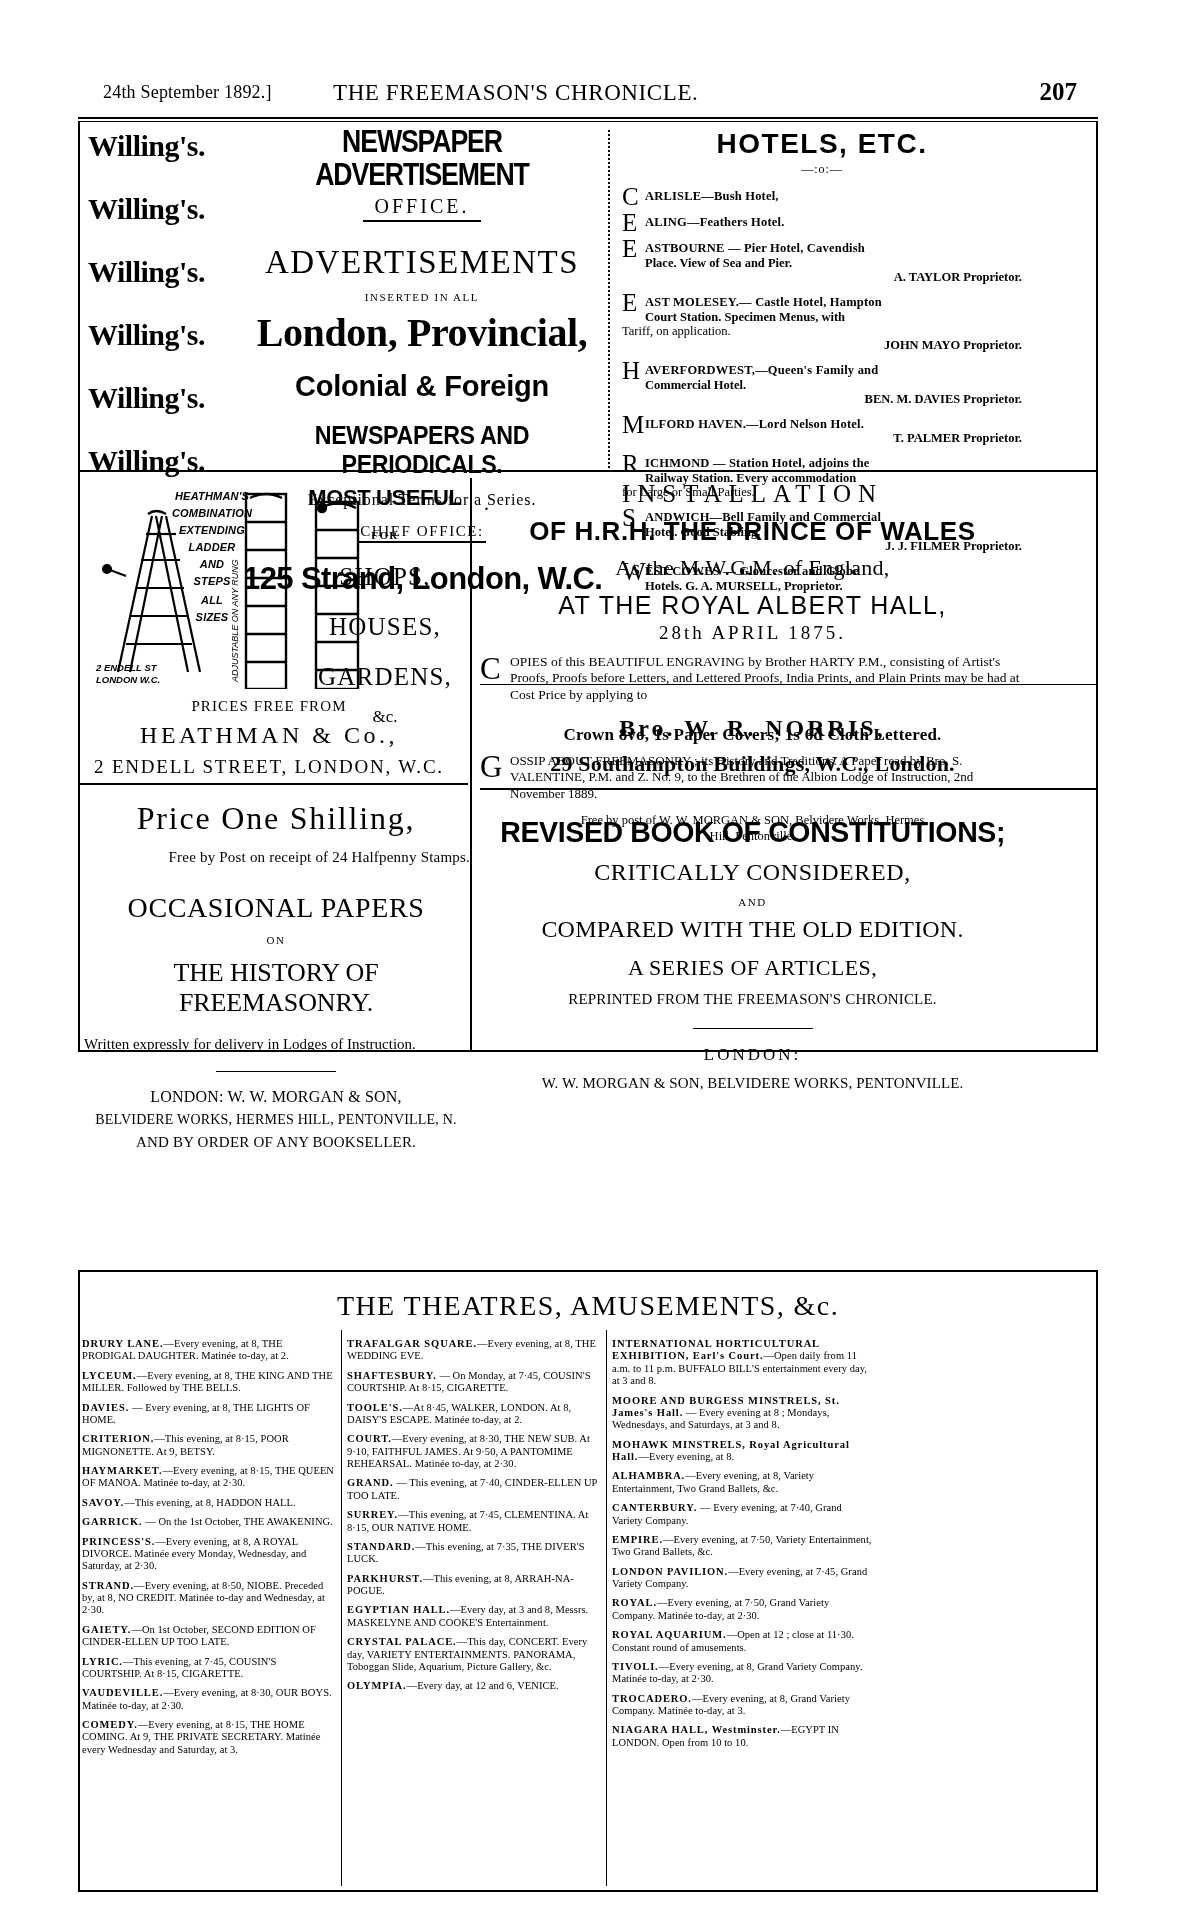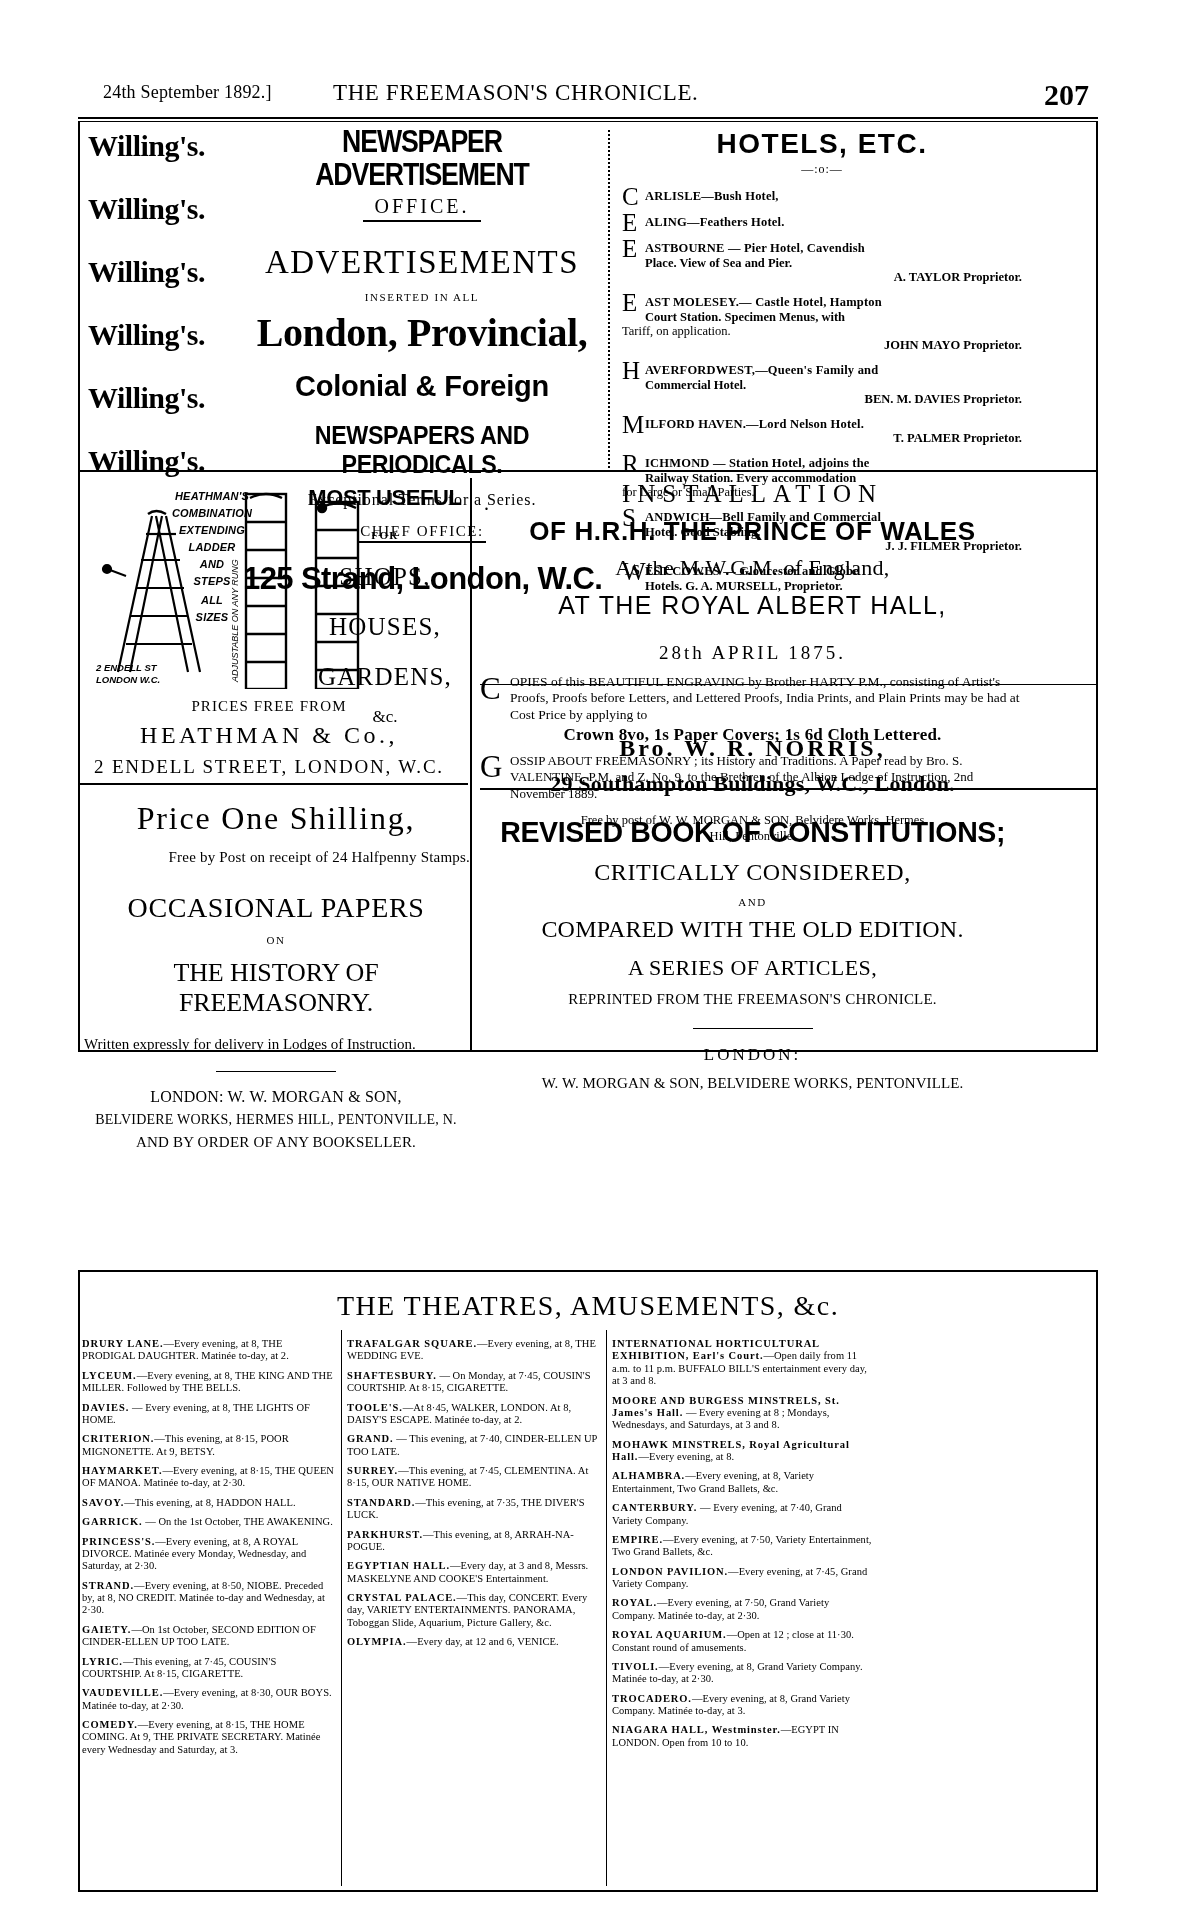--- a/index.html
+++ b/index.html
@@ -9,21 +9,21 @@
     font-family:"Liberation Serif", serif;
     color:#000;
     -webkit-font-smoothing:none;
   }
   .page{position:absolute;left:0;top:0;width:1177px;height:1925px;overflow:hidden;}
 
   
   .masthead{position:absolute;left:75px;top:82px;width:1020px;height:34px;}
   .mast-date{position:absolute;left:28px;top:0;font-size:18px;letter-spacing:.2px;}
   .mast-title{position:absolute;left:258px;top:-2px;font-size:23px;letter-spacing:.6px;}
-  .mast-page{position:absolute;right:6px;top:-4px;font-size:30px;font-weight:bold;}
+  .mast-page{position:absolute;right:18px;top:-4px;font-size:25px;font-weight:bold;}
   .mast-rule{position:absolute;left:78px;top:117px;width:1020px;height:0;border-top:2px solid #000;}
   .mast-rule2{position:absolute;left:78px;top:121px;width:1020px;height:0;border-top:1px solid #000;}
 
   
   .vrule{position:absolute;border-left:2px solid #000;}
   .vrule-dot{position:absolute;border-left:2px dashed #000;}
   .hrule{position:absolute;border-top:2px solid #000;}
 
   
   .willing{position:absolute;left:88px;top:131px;width:152px;}
@@ -90,21 +90,21 @@
 
   
   .instbox{position:absolute;left:480px;top:480px;width:545px;}
   .inst-1{text-align:center;font-size:25px;letter-spacing:7px;}
   .inst-dot{position:absolute;left:4px;top:12px;font-size:20px;}
   .inst-2{text-align:center;font-family:"Liberation Sans",sans-serif;font-weight:bold;
           font-size:26px;letter-spacing:.6px;margin-top:8px;}
   .inst-3{text-align:center;font-size:22px;margin-top:8px;letter-spacing:.3px;}
   .inst-4{text-align:center;font-family:"Liberation Sans",sans-serif;font-size:25px;
           margin-top:10px;letter-spacing:1.4px;}
-  .inst-5{text-align:center;font-size:19px;margin-top:22px;letter-spacing:3px;}
+  .inst-5{text-align:center;font-size:19px;margin-top:2px;letter-spacing:3px;}
   .inst-body{position:relative;margin-top:10px;padding-left:30px;font-size:13.5px;
              line-height:1.22;}
   .inst-drop{position:absolute;left:0;top:-4px;font-size:31px;}
   .inst-6{text-align:center;font-size:24px;margin-top:12px;letter-spacing:3px;font-weight:bold;}
   .inst-7{text-align:center;font-size:22px;margin-top:9px;font-weight:bold;letter-spacing:.2px;}
 
   
   .gossip{position:absolute;left:480px;top:725px;width:545px;}
   .gos-1{text-align:center;font-size:17px;font-weight:bold;letter-spacing:.2px;}
   .gos-body{position:relative;margin-top:8px;padding-left:30px;font-size:13px;line-height:1.25;}
@@ -369,20 +369,21 @@
         <div class="th-entry"><span class="th-name">STRAND.</span><span class="th-rest">—Every evening, at 8·50, NIOBE. Preceded by, at 8, NO CREDIT.  Matinée to-day and Wednesday, at 2·30.</span></div>
         <div class="th-entry"><span class="th-name">GAIETY.</span><span class="th-rest">—On 1st October, SECOND EDITION OF CINDER-ELLEN UP TOO LATE.</span></div>
         <div class="th-entry"><span class="th-name">LYRIC.</span><span class="th-rest">—This evening, at 7·45, COUSIN'S COURTSHIP.  At 8·15, CIGARETTE.</span></div>
         <div class="th-entry"><span class="th-name">VAUDEVILLE.</span><span class="th-rest">—Every evening, at 8·30, OUR BOYS.  Matinée to-day, at 2·30.</span></div>
         <div class="th-entry"><span class="th-name">COMEDY.</span><span class="th-rest">—Every evening, at 8·15, THE HOME COMING.  At 9, THE PRIVATE SECRETARY. Matinée every Wednesday and Saturday, at 3.</span></div>
       </div>
     <div class="thcol c2" id="th-col2">
         <div class="th-entry"><span class="th-name">TRAFALGAR SQUARE.</span><span class="th-rest">—Every evening, at 8, THE WEDDING EVE.</span></div>
         <div class="th-entry"><span class="th-name">SHAFTESBURY.</span><span class="th-rest"> — On Monday, at 7·45, COUSIN'S COURTSHIP. At 8·15, CIGARETTE.</span></div>
         <div class="th-entry"><span class="th-name">TOOLE'S.</span><span class="th-rest">—At 8·45, WALKER, LONDON. At 8, DAISY'S ESCAPE.  Matinée to-day, at 2.</span></div>
+        <div class="th-entry"><span class="th-name">COURT.</span><span class="th-rest">—Every evening, at 8·30, THE NEW SUB.  At 9·10, FAITHFUL JAMES.  At 9·50, A PANTOMIME REHEARSAL. Matinée to-day, at 2·30.</span></div>
         <div class="th-entry"><span class="th-name">GRAND.</span><span class="th-rest"> — This evening, at 7·40, CINDER-ELLEN UP TOO LATE.</span></div>
         <div class="th-entry"><span class="th-name">SURREY.</span><span class="th-rest">—This evening, at 7·45, CLEMENTINA.  At 8·15, OUR NATIVE HOME.</span></div>
         <div class="th-entry"><span class="th-name">STANDARD.</span><span class="th-rest">—This evening, at 7·35, THE DIVER'S LUCK.</span></div>
         <div class="th-entry"><span class="th-name">PARKHURST.</span><span class="th-rest">—This evening, at 8, ARRAH-NA-POGUE.</span></div>
         <div class="th-entry"><span class="th-name">EGYPTIAN HALL.</span><span class="th-rest">—Every day, at 3 and 8, Messrs. MASKELYNE AND COOKE'S Entertainment.</span></div>
         <div class="th-entry"><span class="th-name">CRYSTAL PALACE.</span><span class="th-rest">—This day, CONCERT. Every day, VARIETY ENTERTAINMENTS. PANORAMA, Toboggan Slide, Aquarium, Picture Gallery, &amp;c.</span></div>
         <div class="th-entry"><span class="th-name">OLYMPIA.</span><span class="th-rest">—Every day, at 12 and 6, VENICE.</span></div>
       </div>
     <div class="thcol c3" id="th-col3">
         <div class="th-entry"><span class="th-name">INTERNATIONAL HORTICULTURAL EXHIBITION, Earl's Court.</span><span class="th-rest">—Open daily from 11 a.m. to 11 p.m.  BUFFALO BILL'S entertainment every day, at 3 and 8.</span></div>

